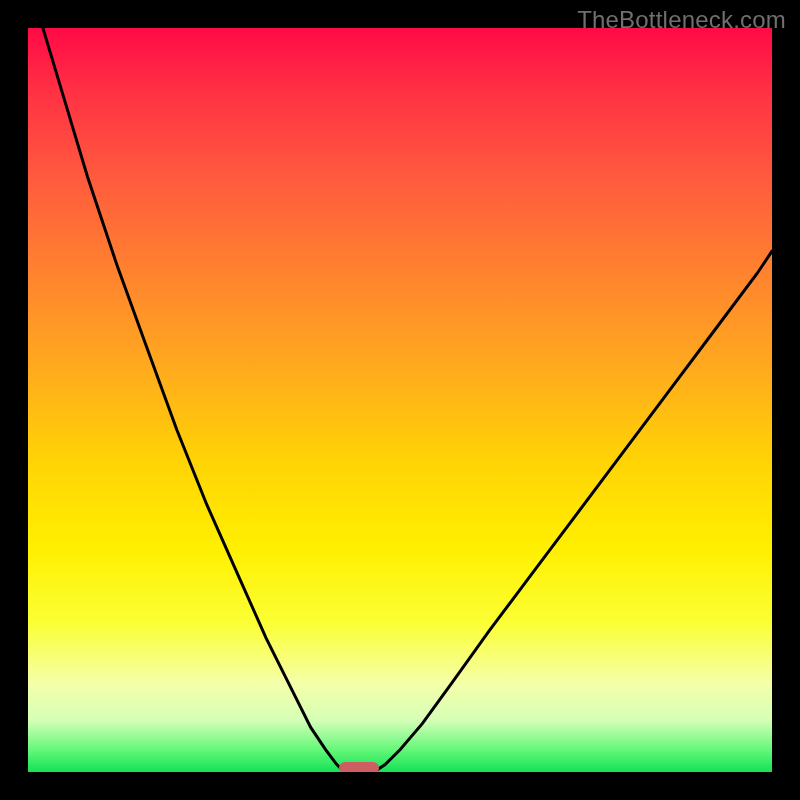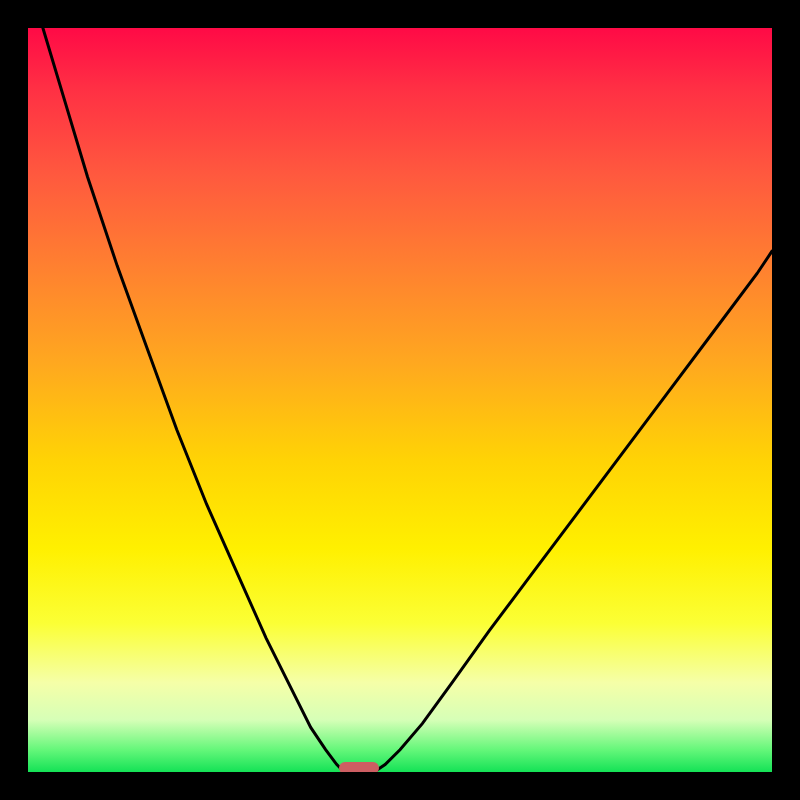--- a/index.html
+++ b/index.html
@@ -80,13 +80,14 @@
     <div class="gradient"></div>
 
     <svg class="curve-svg" viewBox="0 0 744 744" preserveAspectRatio="none">
       <path id="left-path" fill="none" stroke="#000" stroke-width="3" stroke-linecap="round" d="M14.9 0.0 L37.2 74.4 L59.5 148.8 L89.3 238.1 L119.0 319.9 L148.8 401.8 L178.6 476.2 L208.3 543.1 L238.1 610.1 L267.8 669.6 L282.7 699.4 L297.6 721.7 L308.8 736.6 L316.2 744.0 "></path>
       <path id="right-path" fill="none" stroke="#000" stroke-width="3" stroke-linecap="round" d="M346.0 744.0 L357.1 736.6 L372.0 721.7 L394.3 695.6 L424.1 654.7 L461.3 602.6 L505.9 543.1 L550.6 483.6 L595.2 424.1 L639.8 364.6 L684.5 305.0 L729.1 245.5 L744.0 223.2 "></path>
     </svg>
 
     <div class="marker" id="optimum-marker" style="left: 310.6px; width: 40.9px; height: 12px; bottom: -2px;"></div>
   </div>
 
+  <div class="watermark">TheBottleneck.com</div>
 </div>
 
 </body></html>

